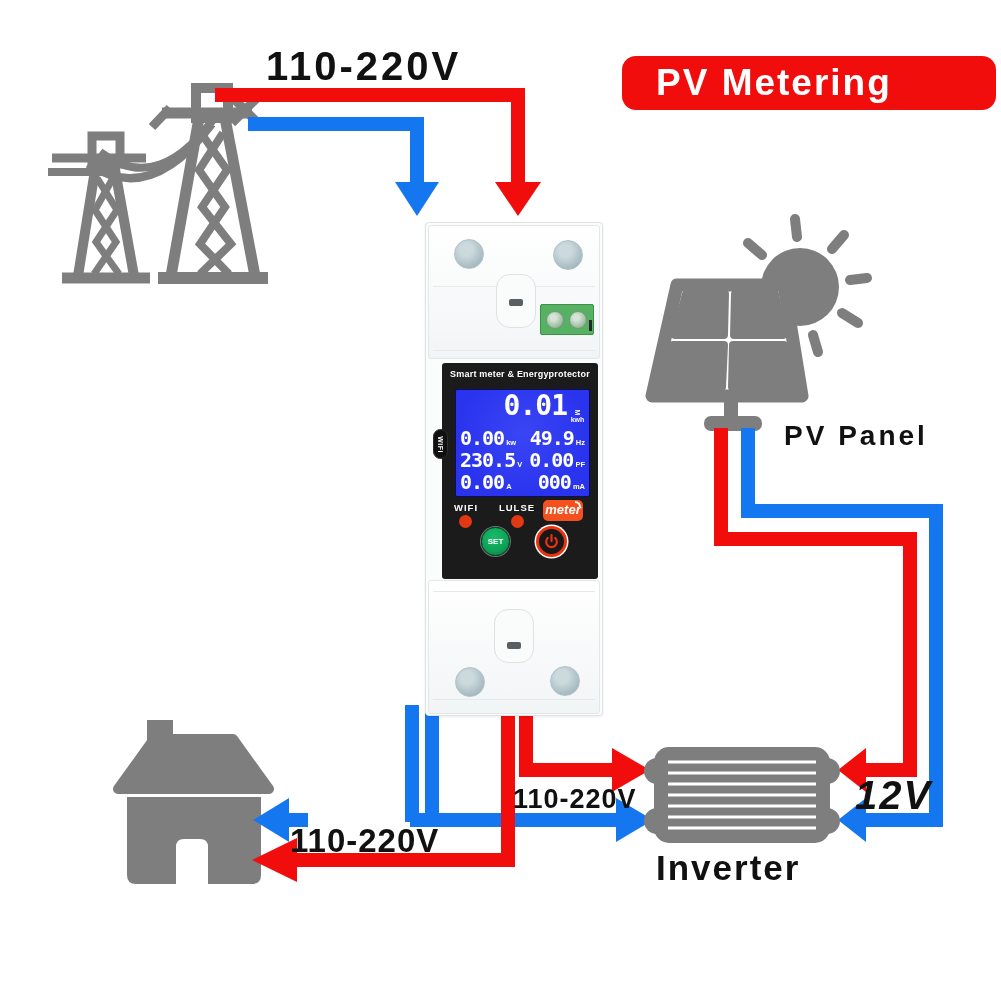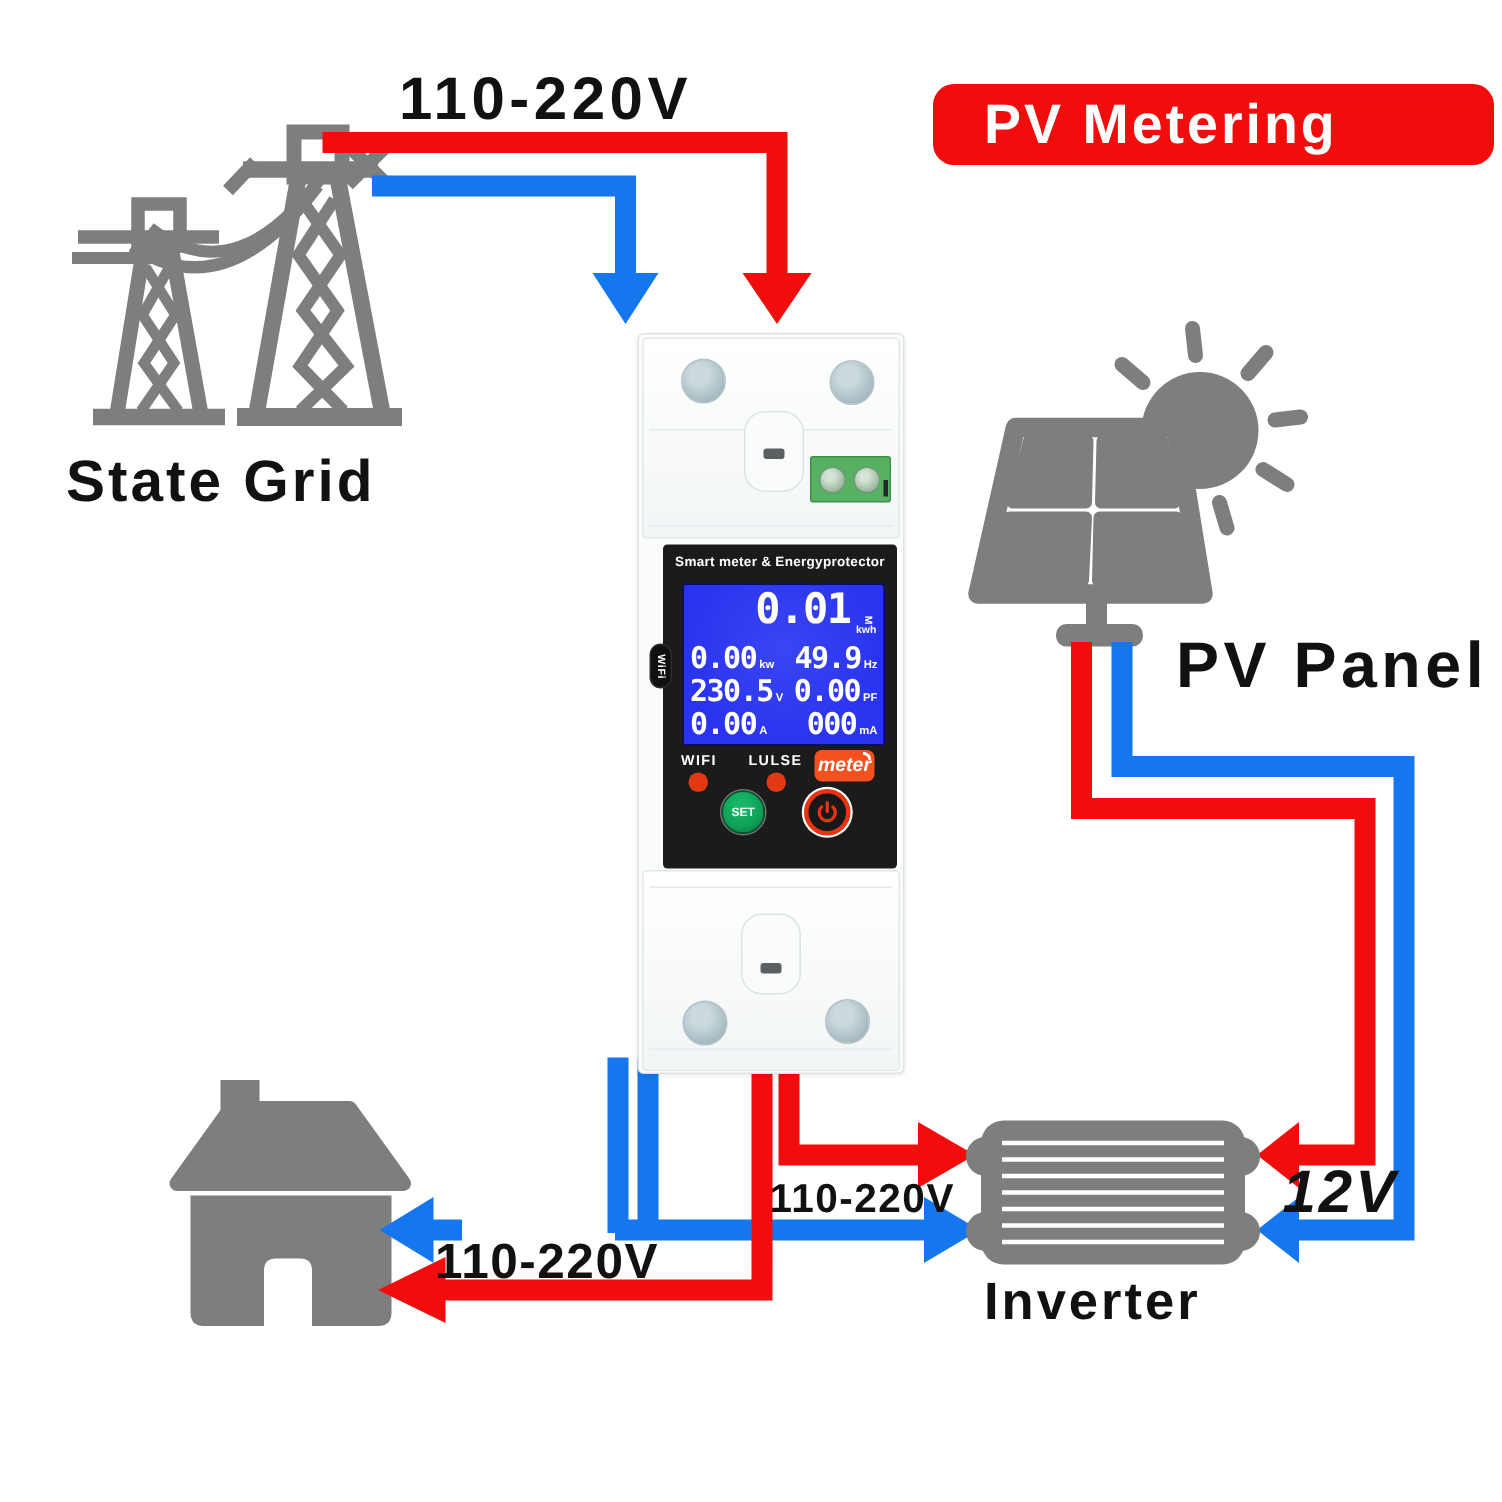--- a/index.html
+++ b/index.html
@@ -197,22 +197,21 @@
           <path d="M668,817 H816"></path>
         <path d="M668,828 H816"></path>
       </g>
     </g>
   </svg>
 
   <div class="banner">
     <span>PV Metering</span>
   </div>
   <div class="lbl" style="left:266px;top:44px;font-size:40px;letter-spacing:3px;">110-220V</div>
-  <div class="lbl" style="left:44px;top:300px;font-size:39px;letter-spacing:2px;">State Grid</div>
-  <div class="lbl" style="left:784px;top:420px;font-size:43px;letter-spacing:3px;">PV Panel</div>
+  <div class="lbl" style="left:784px;top:420px;font-size:28px;letter-spacing:3px;">PV Panel</div>
   <div class="lbl" style="left:855px;top:773px;font-size:40px;letter-spacing:2px;font-style:italic;">12V</div>
   <div class="lbl" style="left:513px;top:784px;font-size:27px;letter-spacing:1px;">110-220V</div>
   <div class="lbl" style="left:656px;top:848px;font-size:35px;letter-spacing:2px;">Inverter</div>
   <div class="lbl" style="left:290px;top:822px;font-size:33px;letter-spacing:1px;">110-220V</div>
 
   <div class="meter">
 
     <div class="cover top">
       <div class="hline" style="top:60px;"></div>
       <div class="hline" style="top:124px;"></div>

